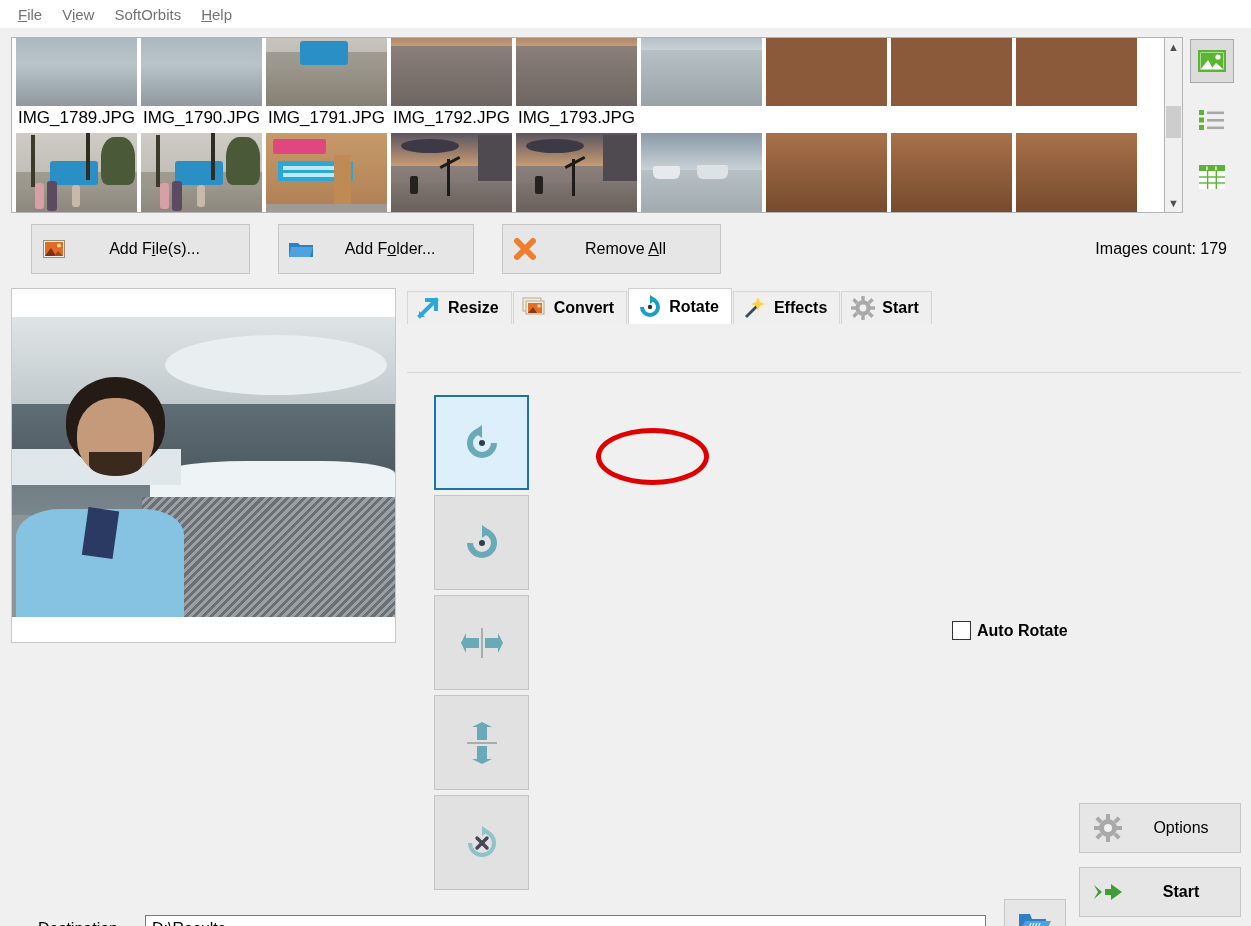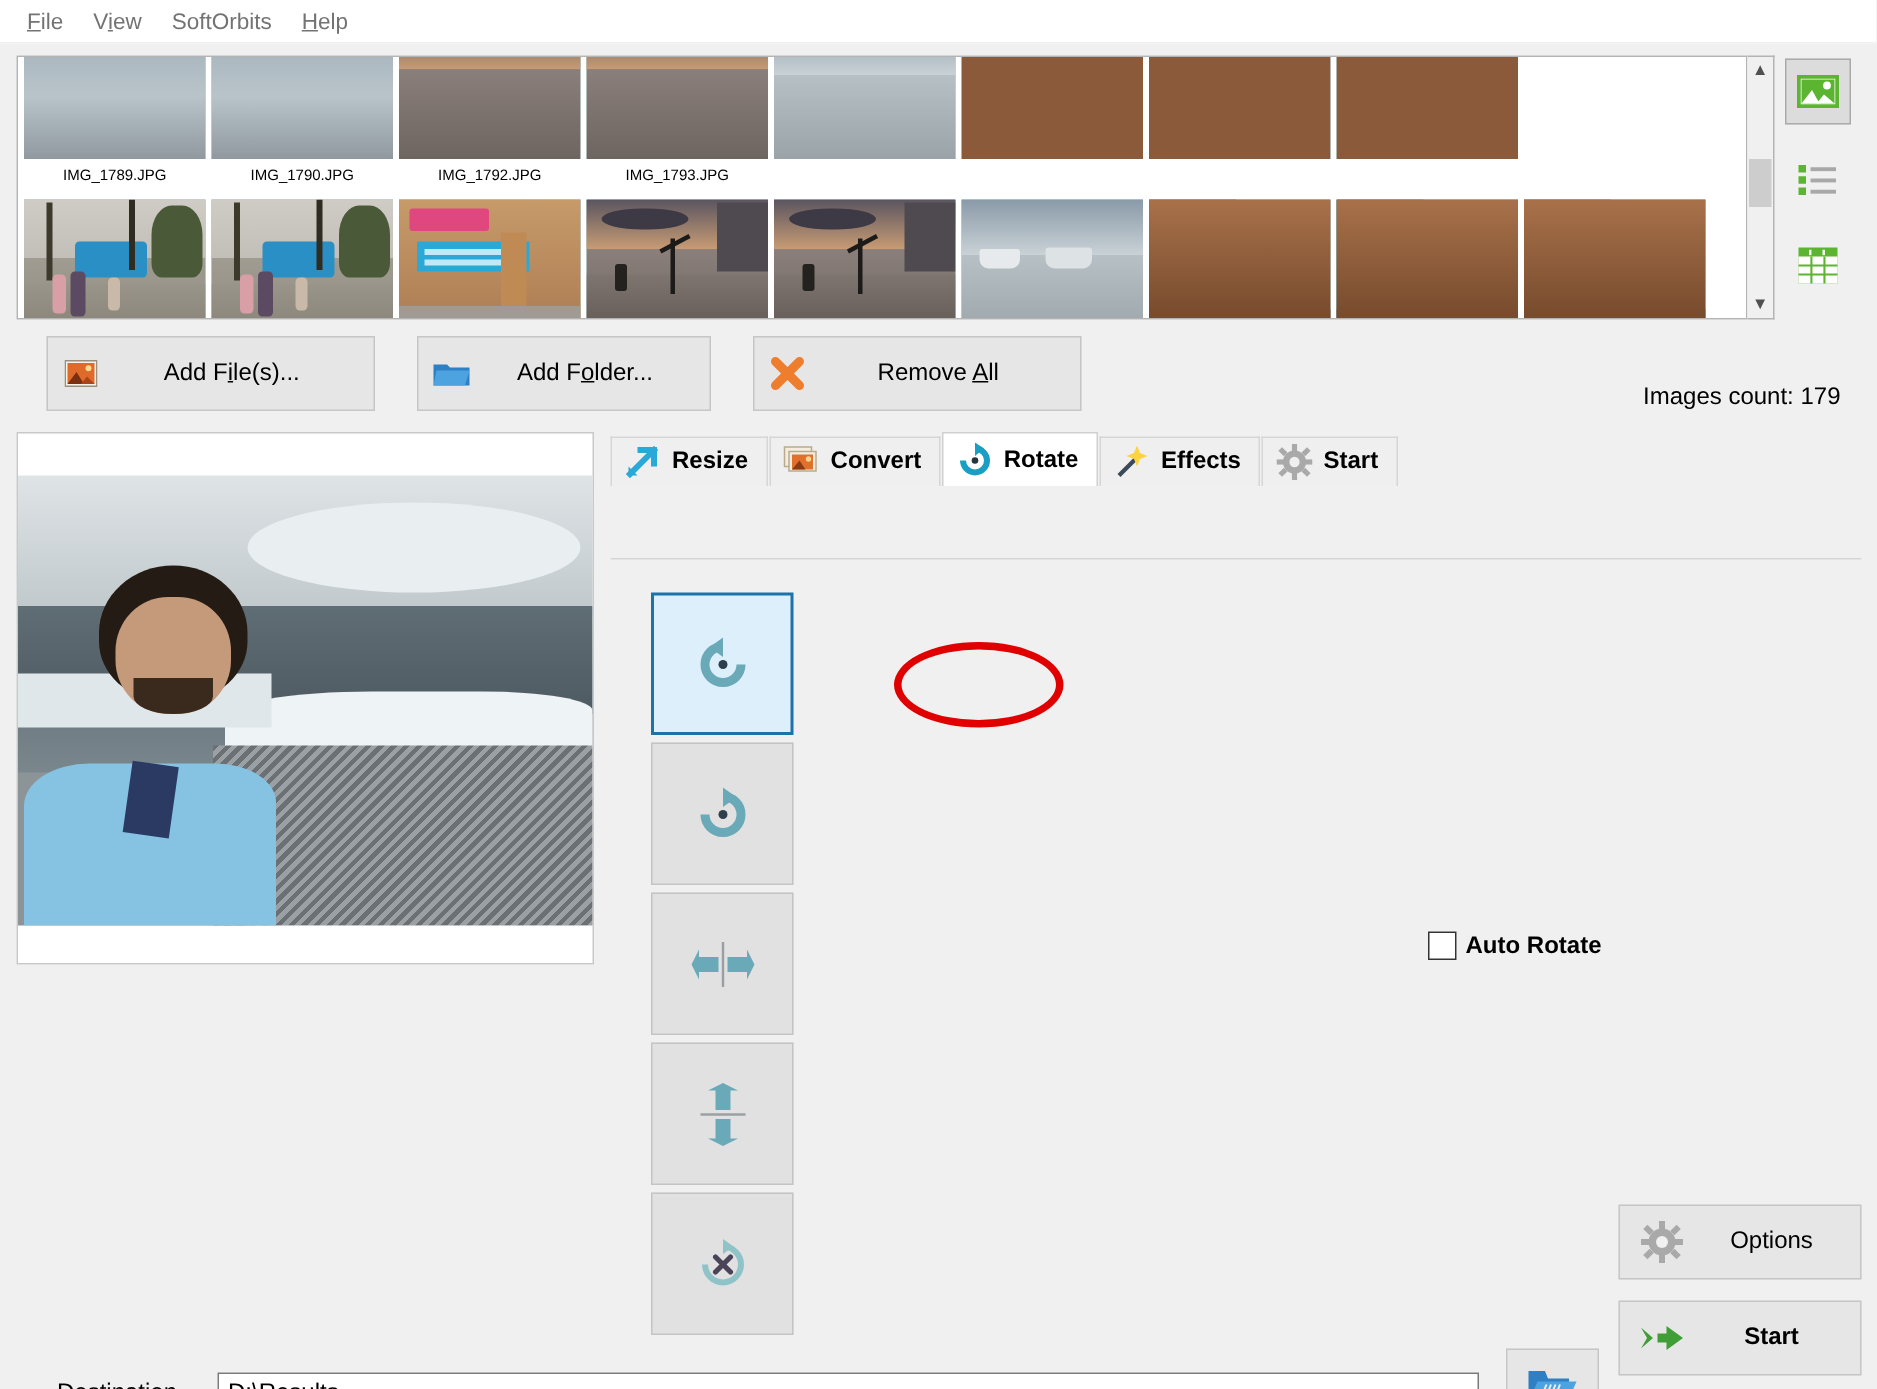--- a/index.html
+++ b/index.html
@@ -79,21 +79,21 @@
   }
   .thumb-row { display: flex; height: 120px; }
   .thumb-cell {
     width: 125px; margin: 0 0px; display: flex; flex-direction: column; align-items: center;
   }
   .thumb-img {
     width: 121px; height: 93px; margin-top: 3px;
     position: relative; overflow: hidden; background: #8aa;
   }
   .thumb-label {
-    font-size: 10px; color: #000; margin-top: 2px;
+    font-size: 17px; color: #000; margin-top: 2px;
     white-space: nowrap; line-height: 19px; padding: 0 2px;
   }
 
   
   .sc { position: absolute; inset: 0; }
   .sc .layer { position: absolute; }
 
   .scene-fountain { background: linear-gradient(#c8c4bd 0%, #bdbcb8 40%, #a09c92 41%, #8e8a80 100%); }
   .scene-fountain .sky { left:0; top:0; right:0; height:42%; background: linear-gradient(#cfccc6,#c2bfb8); }
   .scene-fountain .grnd { left:0; bottom:0; right:0; height:40%; background: linear-gradient(#9a958a,#857f74); }
@@ -161,21 +161,21 @@
     align-items: center; padding-top: 2px;
   }
   .view-btn {
     width: 44px; height: 44px; display: flex; align-items: center; justify-content: center;
     margin-bottom: 14px; background: transparent;
   }
   .view-btn.active { background: #dcdcdc; border: 1px solid #aaa; }
 
   
   .actions {
-    display: flex; align-items: flex-end; margin: 11px 10px 0 11px;
+    display: flex; align-items: center; margin: 11px 10px 0 11px;
     flex: 0 0 auto;
     padding-left: 20px;
   }
   .btn {
     background: #e6e6e6; border: 1px solid #c6c6c6;
     display: flex; align-items: center; height: 50px;
     font-size: 16px; color: #000; position: relative;
   }
   .btn .bicon { width: 44px; display: flex; align-items: center; justify-content: center; flex: 0 0 44px; }
   .btn .blabel { flex: 1 1 auto; text-align: center; padding-right: 16px; white-space: nowrap; }
@@ -285,20 +285,31 @@
             <div class="thumb-cell">
               <div class="thumb-img">
                 <div class="sc scene-cloudstrip">
                   <span class="layer sky"></span>
                   <span class="layer sea"></span>
                   <span class="layer water"></span>
                   <span class="layer grnd"></span>
                 </div>
               </div>
               <div class="thumb-label">IMG_1790.JPG</div>
+            </div>
+            <div class="thumb-cell">
+              <div class="thumb-img">
+                <div class="sc scene-fountain">
+                  <span class="layer sky"></span>
+                  <span class="layer sea"></span>
+                  <span class="layer water"></span>
+                  <span class="layer grnd"></span>
+                </div>
+              </div>
+              <div class="thumb-label">IMG_1791.JPG</div>
             </div>
             <div class="thumb-cell">
               <div class="thumb-img">
                 <div class="sc scene-boardwalk">
                   <span class="layer sky"></span>
                   <span class="layer sea"></span>
                   <span class="layer water"></span>
                   <span class="layer grnd"></span>
                 </div>
               </div>

